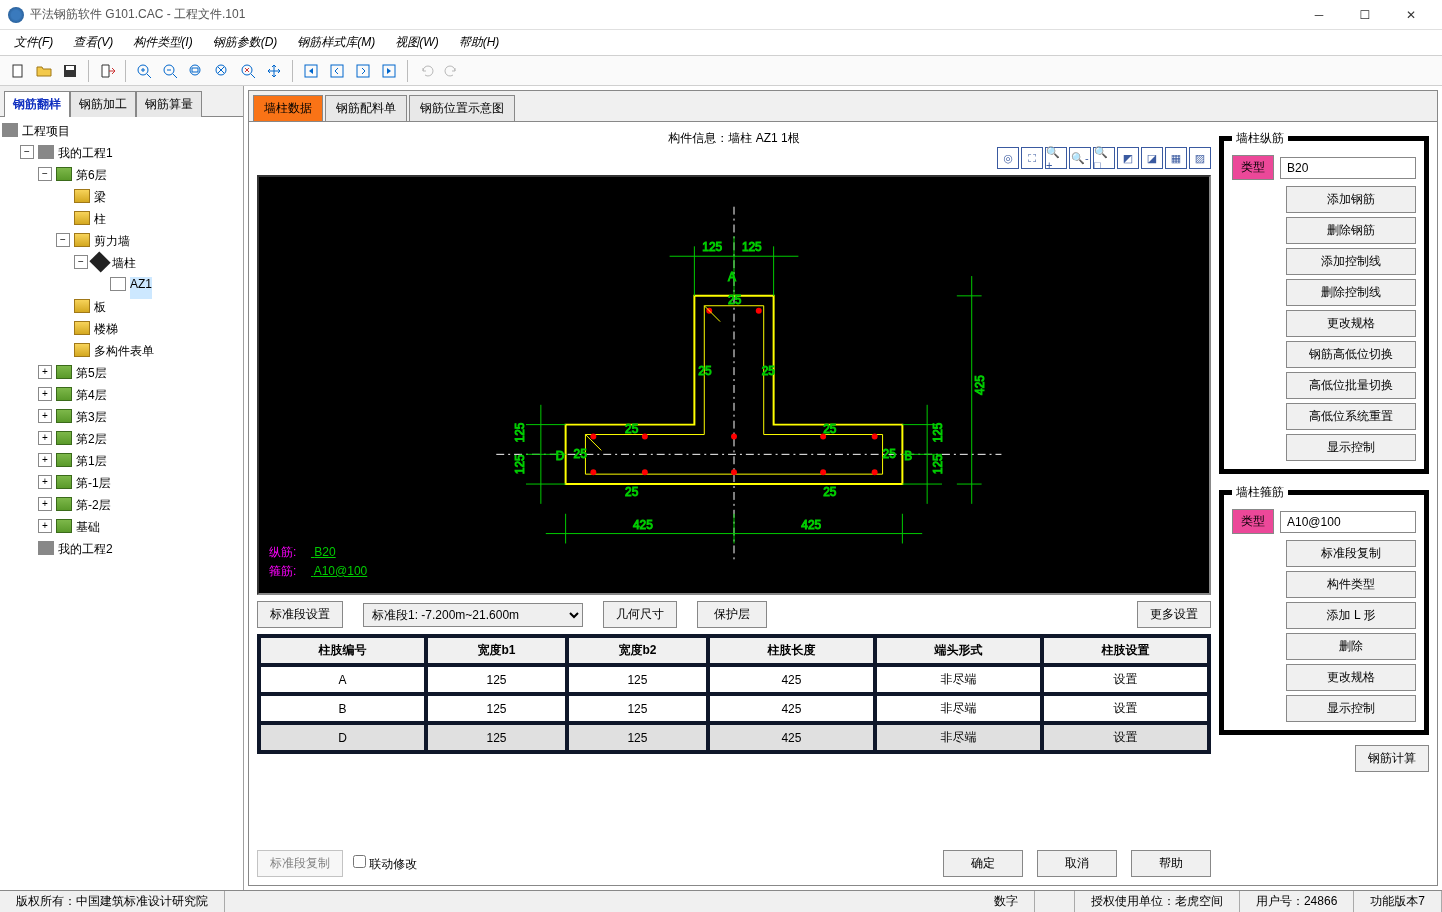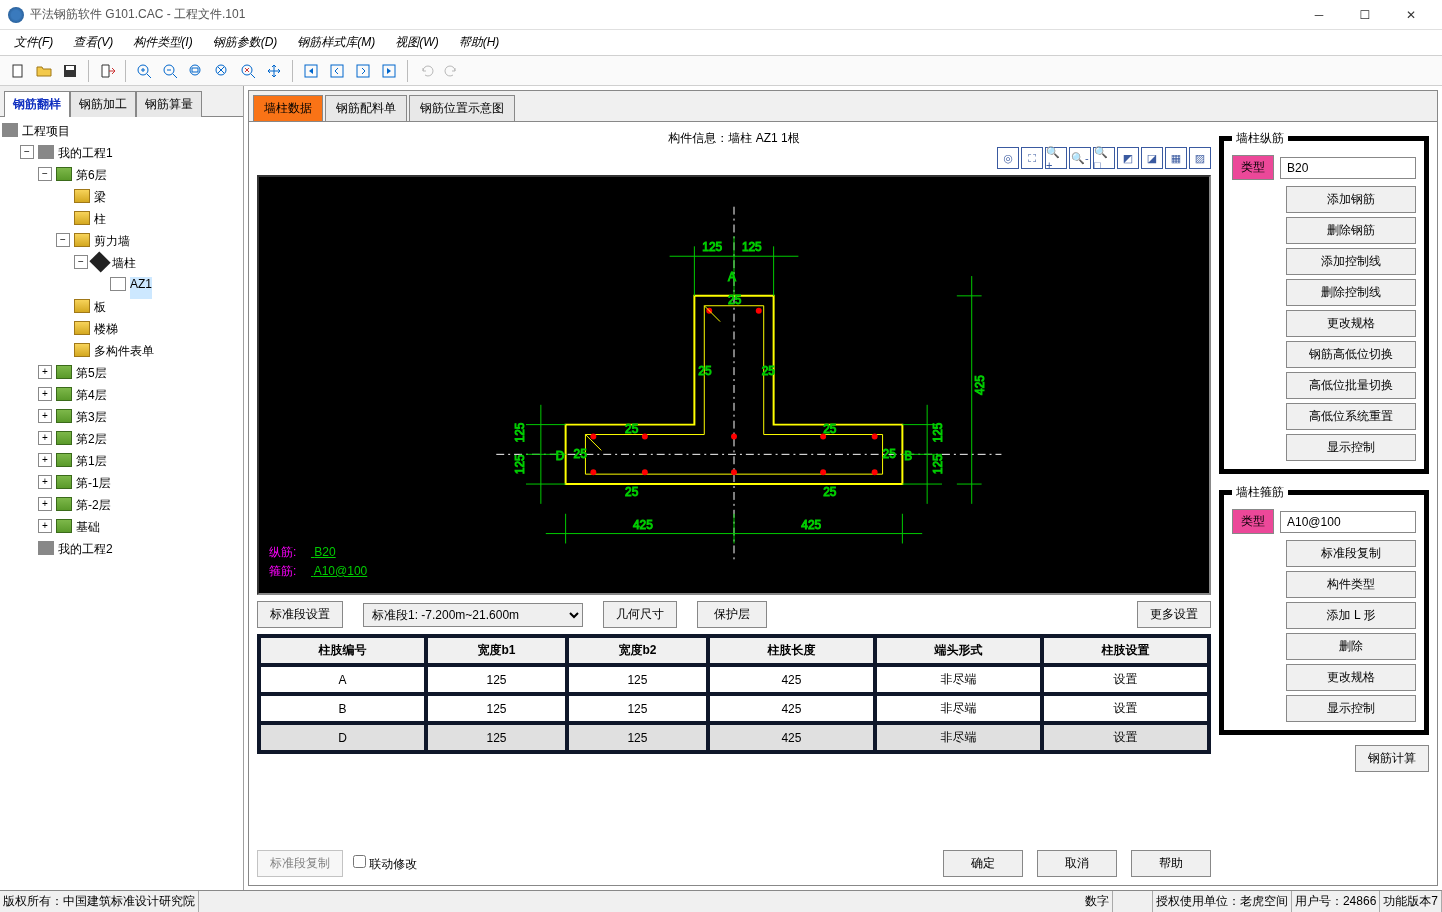--- a/index.html
+++ b/index.html
@@ -82,21 +82,21 @@
 fieldset.group legend { padding:0 4px;}
 .group .row { display:flex; align-items:center; gap:6px; margin-bottom:6px;}
 .group .row .lbl { border:1px solid #888; padding:3px 8px; background:#ec4899;}
 .group .row .val { border:1px solid #888; padding:3px 6px; flex:1; background:#fff;}
 .group .btns { display:flex; flex-direction:column; gap:4px; align-items:flex-end;}
 .group .btns .btn { width:130px;}
 .calc-btn-wrap { text-align:right;}
 
 
 .statusbar { height:22px; border-top:1px solid #888; display:flex; align-items:center; font-size:12px; background:#f0f0f0;}
-.statusbar .cell { border-right:1px solid #aaa; padding:0 3px; height:100%; display:flex; align-items:center;}
+.statusbar .cell { border-right:1px solid #aaa; padding:0 16px; height:100%; display:flex; align-items:center;}
 .statusbar .spacer-flex { flex:1;}
 </style>
 </head>
 <body>
 
 <div class="titlebar">
   <div class="app-icon"></div>
   <div class="title">平法钢筋软件 G101.CAC - 工程文件.101</div>
   <div class="win-controls">
     <div>─</div>

